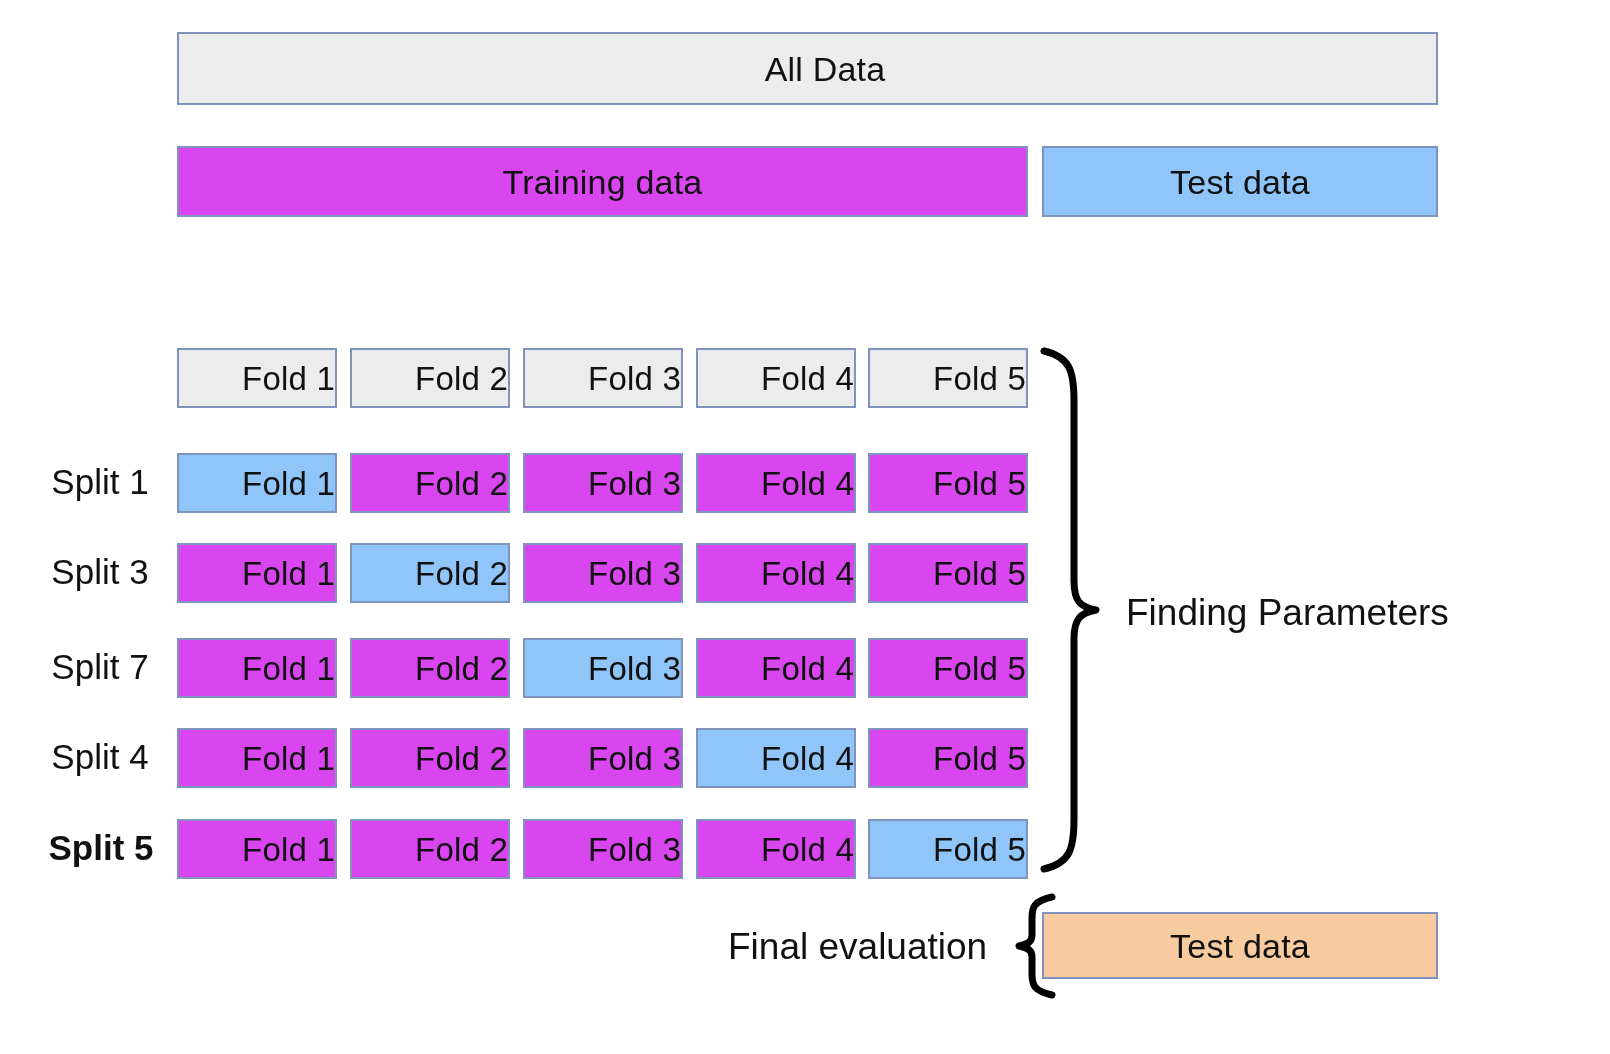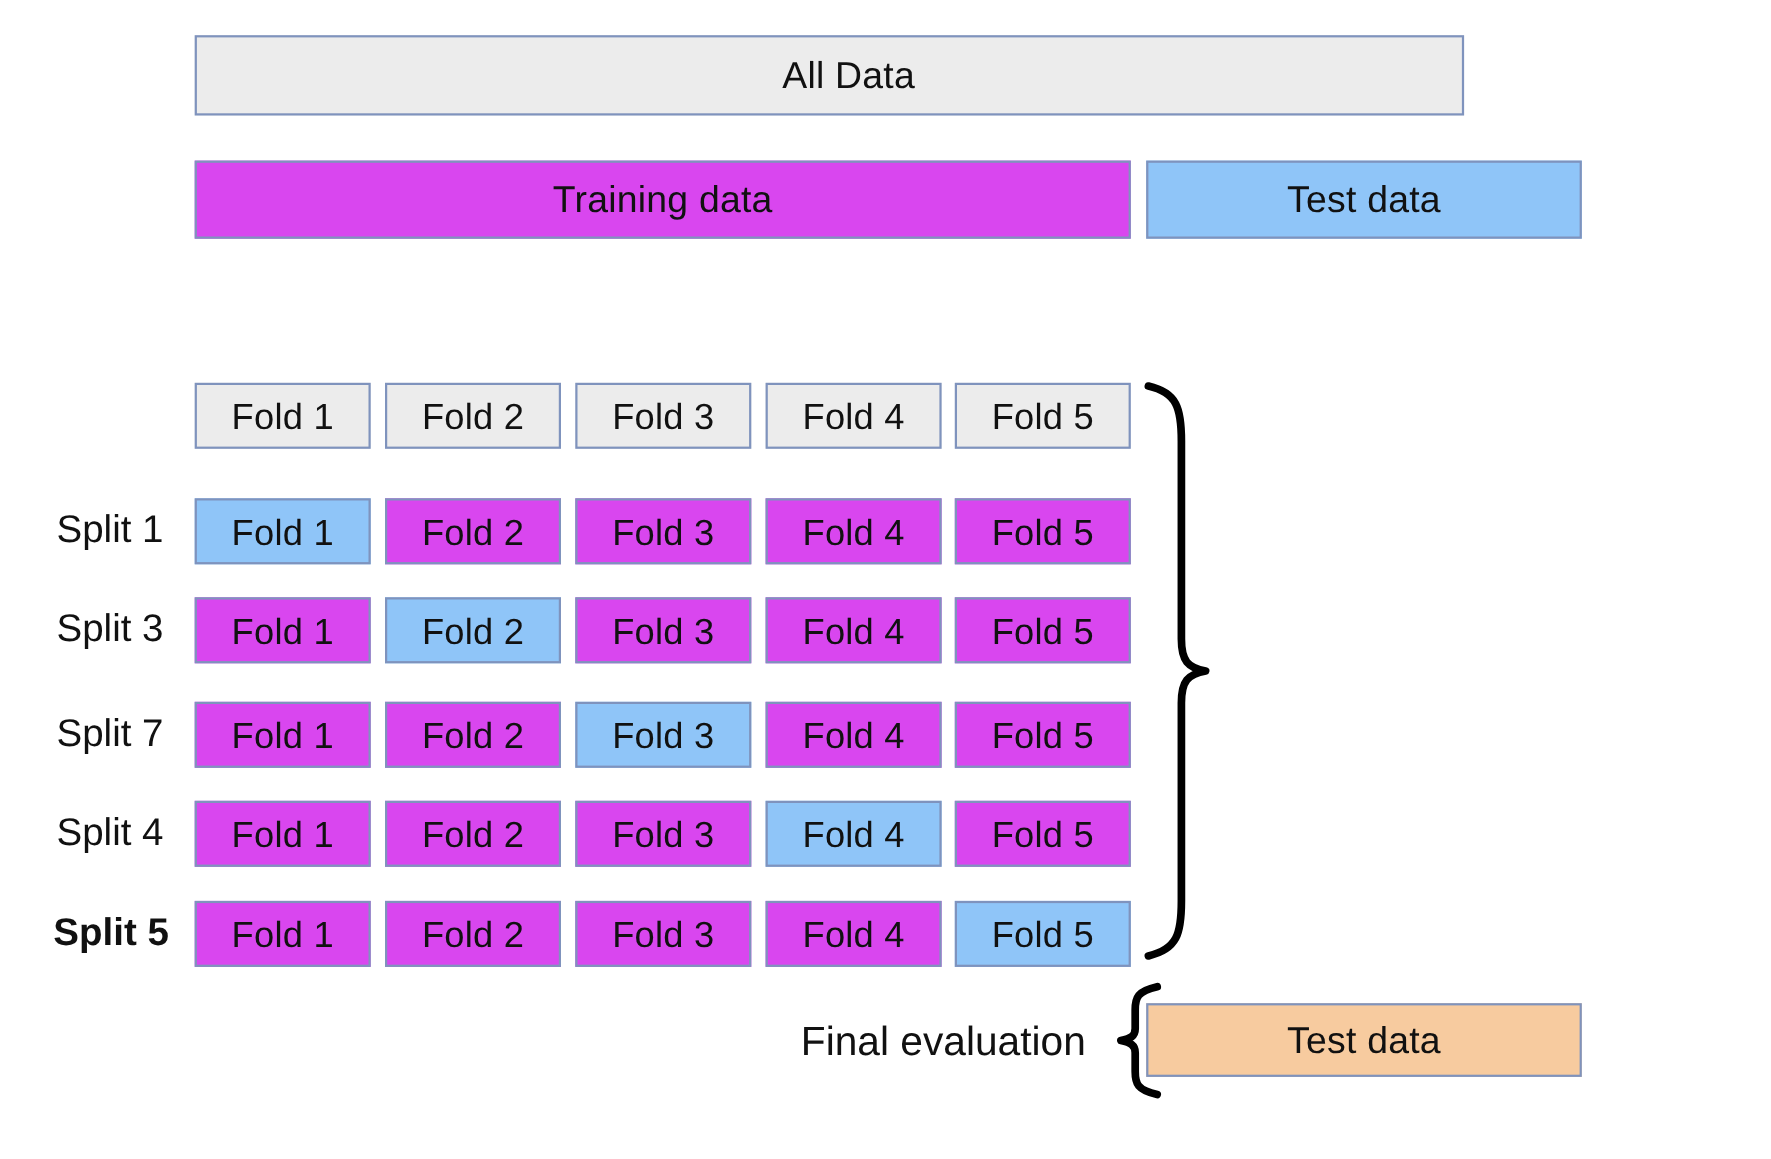--- a/index.html
+++ b/index.html
@@ -39,20 +39,21 @@
     user-select: none;
   }
   .fill-gray   { background: #ececec; }
   .fill-green  { background: #d946ef; }
   .fill-blue   { background: #8fc5f8; }
   .fill-orange { background: #f7cb9f; }
 
   
   .fold {
     font-size: 33px;
+    justify-content: flex-end;
   }
 
   
   .split-label {
     position: absolute;
     font-size: 35px;
     line-height: 1;
     color: #111111;
     white-space: nowrap;
     text-align: center;
@@ -72,21 +73,21 @@
   .brace-svg {
     position: absolute;
     overflow: visible;
   }
 </style>
 </head>
 <body>
 
 <div id="diagram">
 
-  <div class="box fill-gray" style="left:177px; top:32px; width:1154px; height:73px;padding-left:35px;">
+  <div class="box fill-gray" style="left:177px; top:32px; width:1261px; height:73px;padding-left:35px;">
     <span>All Data</span>
   </div>
 
   <div class="box fill-green" style="left:177px; top:146px; width:851px; height:71px;">
     <span>Training data</span>
   </div>
   <div class="box fill-blue" style="left:1042px; top:146px; width:396px; height:71px;">
     <span>Test data</span>
   </div>
 
@@ -194,20 +195,21 @@
   <svg class="brace-svg" style="left:1030px; top:345px; width:80px; height:530px;" viewBox="0 0 80 530">
     <path d="M 14 6
              C 40 12, 44 26, 44 56
              L 44 236
              C 44 256, 50 262, 66 265
              C 50 268, 44 274, 44 294
              L 44 474
              C 44 504, 40 518, 14 524" fill="none" stroke="#000000" stroke-width="7" stroke-linecap="round" stroke-linejoin="round"></path>
   </svg>
 
+  <div class="annotation" style="left:1126px; top:594px;">Finding Parameters</div>
 
   <div class="annotation" style="left:728px; top:928px;">Final evaluation</div>
 
   <svg class="brace-svg" style="left:1012px; top:892px; width:50px; height:108px;" viewBox="0 0 50 108">
     <path d="M 40 5
              C 22 9, 20 15, 20 26
              L 20 43
              C 20 50, 16 52, 7 54
              C 16 56, 20 58, 20 65
              L 20 82

